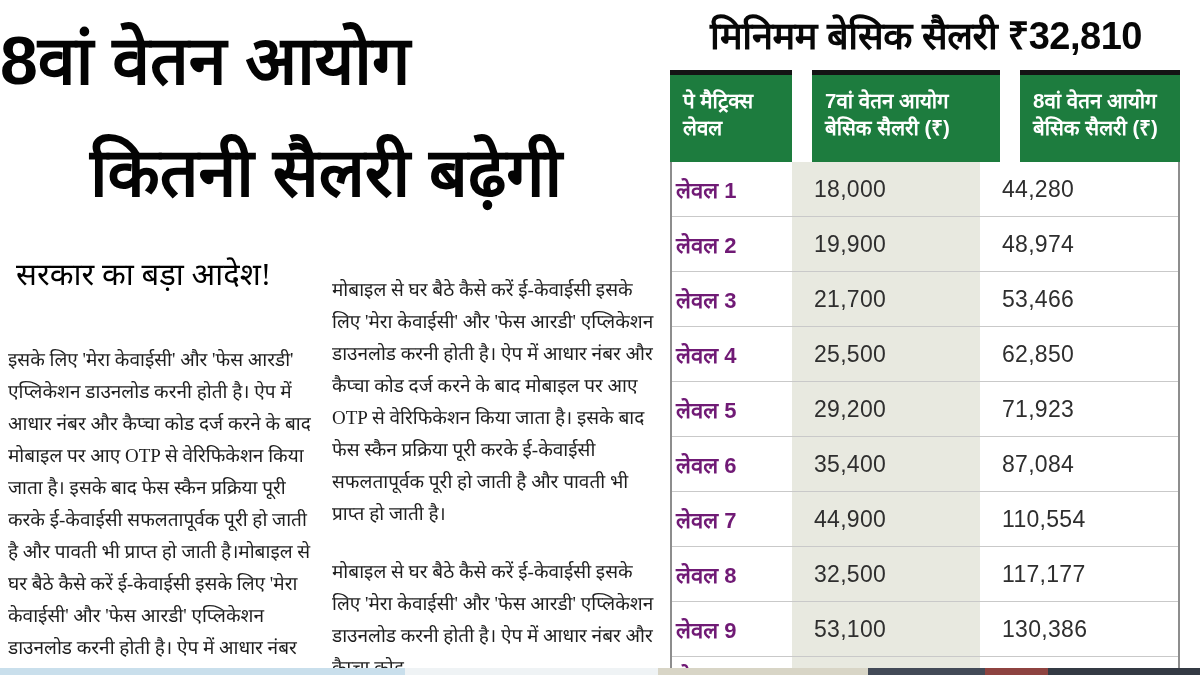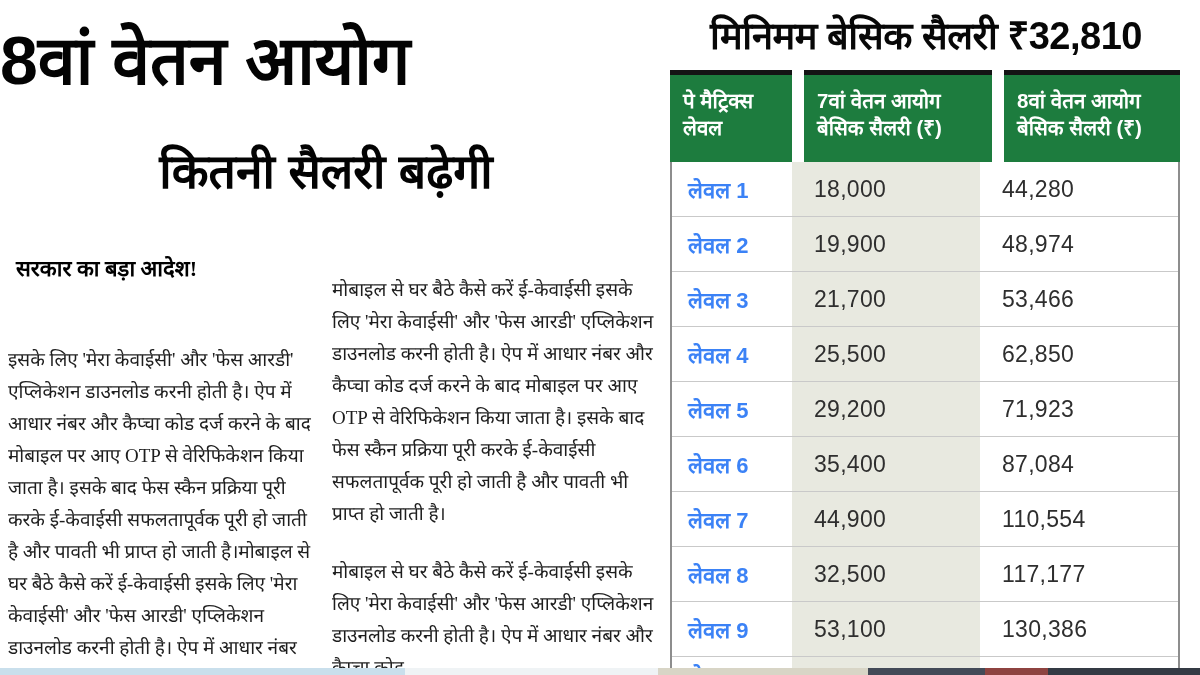--- a/index.html
+++ b/index.html
@@ -14,26 +14,26 @@
   }
 
   
   .headline-l1 {
     position: absolute; top: 10px; left: 0; width: 652px;
     text-align: left; font-size: 68px; font-weight: 800;
     color: #030303; line-height: 100px; white-space: nowrap;
   }
   .headline-l2 {
     position: absolute; top: 120px; left: 0; width: 652px;
-    text-align: center; font-size: 48px; font-weight: 800;
+    text-align: center; font-size: 68px; font-weight: 800;
     color: #030303; line-height: 104px; white-space: nowrap;
   }
   .subheading {
     position: absolute; top: 252px; left: 16px;
-    font-size: 22px; font-weight: 700; color: #000;
+    font-size: 31px; font-weight: 400; color: #000;
     font-family: "Liberation Serif", serif;
   }
   .body-col {
     position: absolute;
     font-family: "Liberation Serif", serif;
     font-size: 19px; line-height: 32px; color: #1d1d1d;
     overflow: hidden;
   }
   .body-col p { margin: 0; }
   .colA { top: 344px; left: 8px;  width: 308px; height: 331px; }
@@ -42,39 +42,39 @@
 
   
   .rp-title {
     position: absolute; top: 8px; left: 658px; width: 536px;
     text-align: center; font-size: 38px; font-weight: 800;
     color: #070707; white-space: nowrap; letter-spacing: -0.5px;
   }
   .salary-table { position: absolute; left: 670px; top: 70px; width: 510px; }
   .thead {
     display: grid; grid-template-columns: 122px 188px 1fr;
-    column-gap: 12px; background: #ffffff;
+    column-gap: 20px; background: #ffffff;
   }
   .th {
     box-sizing: border-box; height: 92px;
     background: #1d7c3e; border-top: 5px solid #141414;
     color: #ffffff; font-size: 20.5px; font-weight: 700;
     line-height: 27px; padding: 12px 8px 0 13px;
   }
   .tbody {
     border-left: 2px solid #8d8d8d; border-right: 2px solid #8d8d8d;
     border-bottom: 1px solid #aaa;
   }
   .trow {
     display: grid; grid-template-columns: 120px 188px 1fr;
     height: 54px; border-bottom: 1px solid #c9c9c9;
   }
   .trow:last-child { border-bottom: none; }
   .td { display: flex; align-items: center; box-sizing: border-box; }
-  .td-level { padding-left: 16px; font-size: 22px; font-weight: 600; color: #3b82f6; }
+  .td-level { padding-left: 4px; font-size: 22px; font-weight: 600; color: #701a75; }
   .td-num   { padding-left: 22px; font-size: 23px; font-weight: 500; color: #2e2e2e; letter-spacing: 0.3px; }
   .td-7 { background: #e8e9e0; }
   .partial-row { height: 14px; overflow: hidden; border-bottom: none; }
   .partial-row .td-level { align-items: flex-start; padding-top: 3px; }
 
   
   .bottom-strip { position: absolute; left: 0; bottom: 0; width: 1200px; height: 7px; display: flex; }
   .bs-seg { height: 100%; }
 </style>
 </head>

